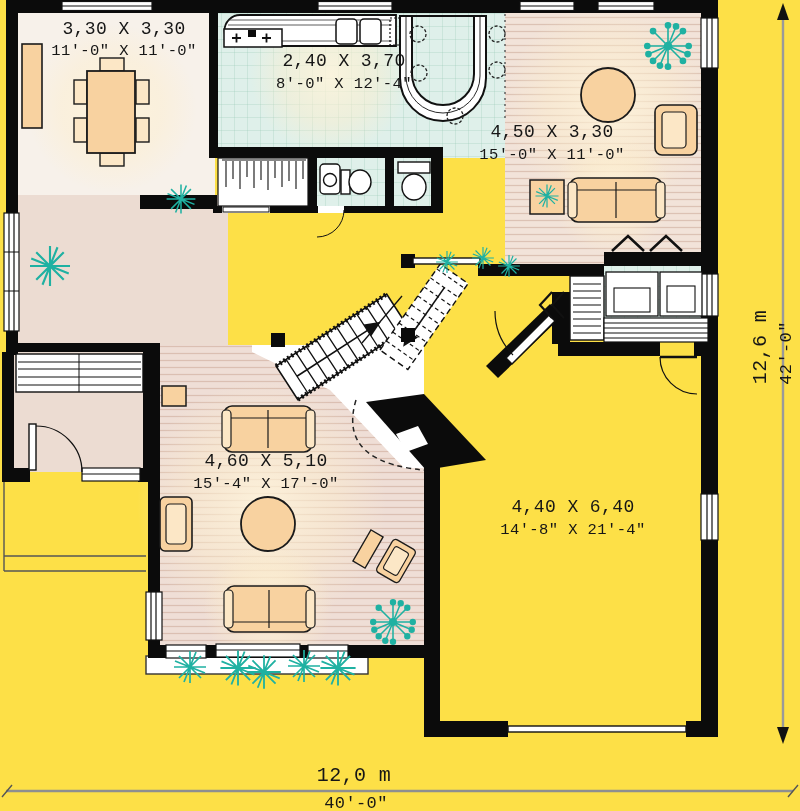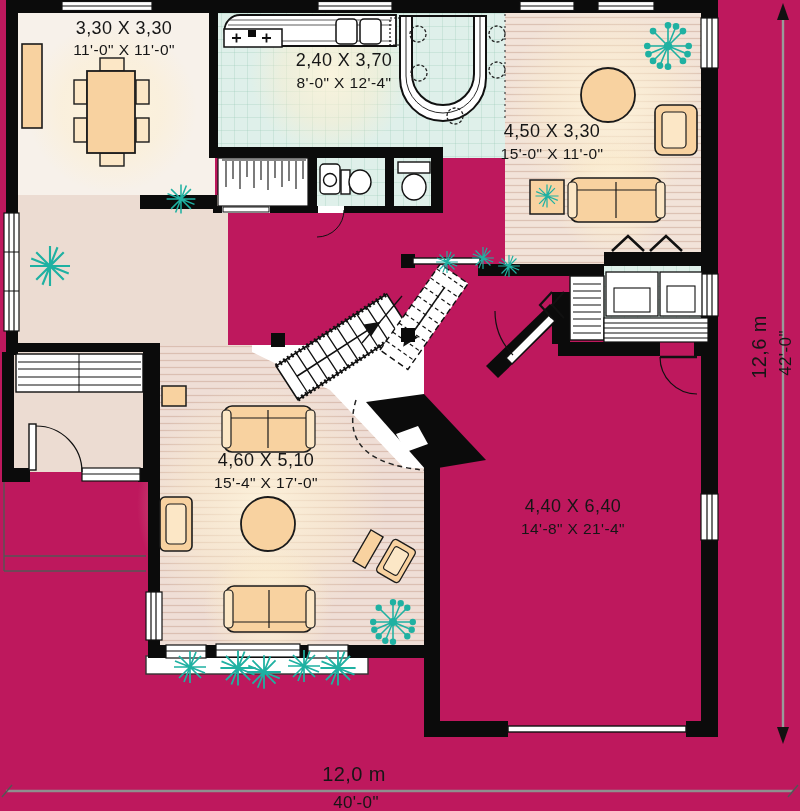--- a/index.html
+++ b/index.html
@@ -1,17 +1,17 @@
 <!DOCTYPE html>
 <html><head>
 <meta charset="utf-8">
 <style>
   html,body{margin:0;padding:0;background:#fff;}
-  .stage{position:relative;width:800px;height:811px;background:#be185d;overflow:hidden;
-         font-family:Liberation Sans, sans-serif;}
+  .stage{position:relative;width:800px;height:811px;background:#fde047;overflow:hidden;
+         font-family:Liberation Mono, monospace;}
   svg{display:block;}
   text{fill:#161616;letter-spacing:.4px;}
   .t-room-m{font-size:18px;}
   .t-room-i{font-size:15.5px;}
   .t-dim-m{font-size:20px;}
   .t-dim-i{font-size:17px;}
   .mid{text-anchor:middle;}
 </style>
 </head>
 <body>

